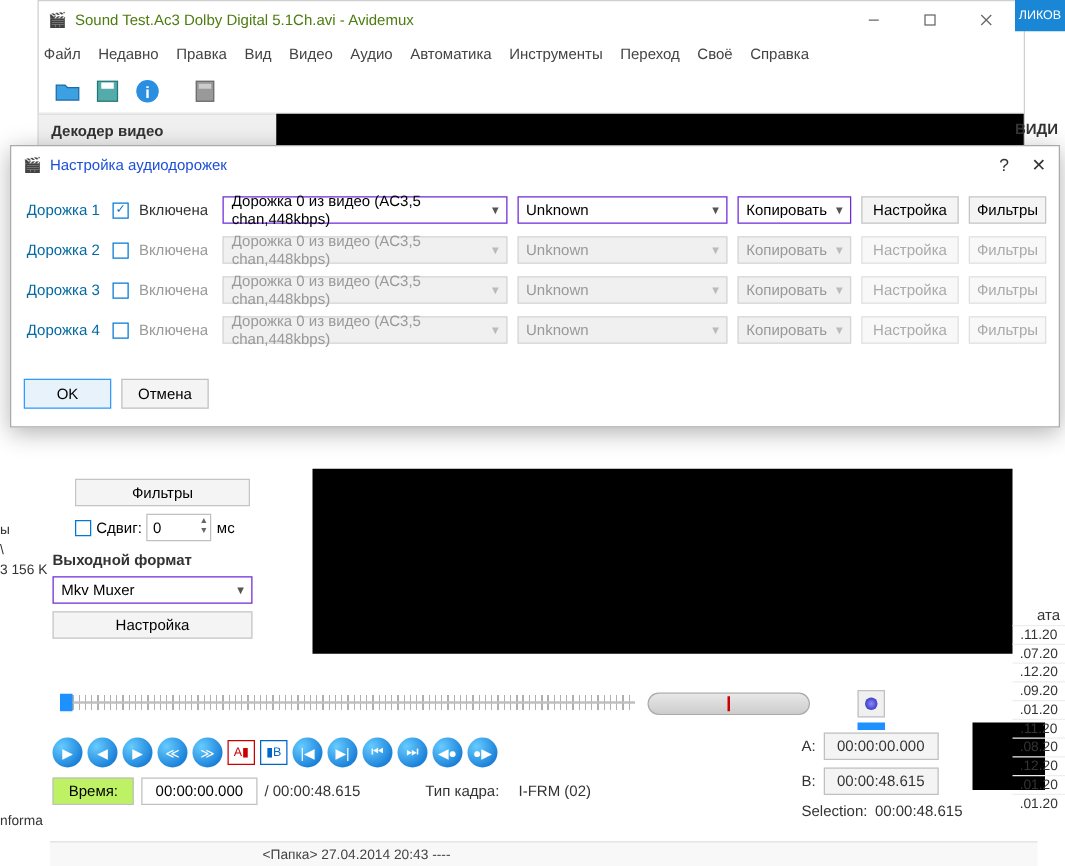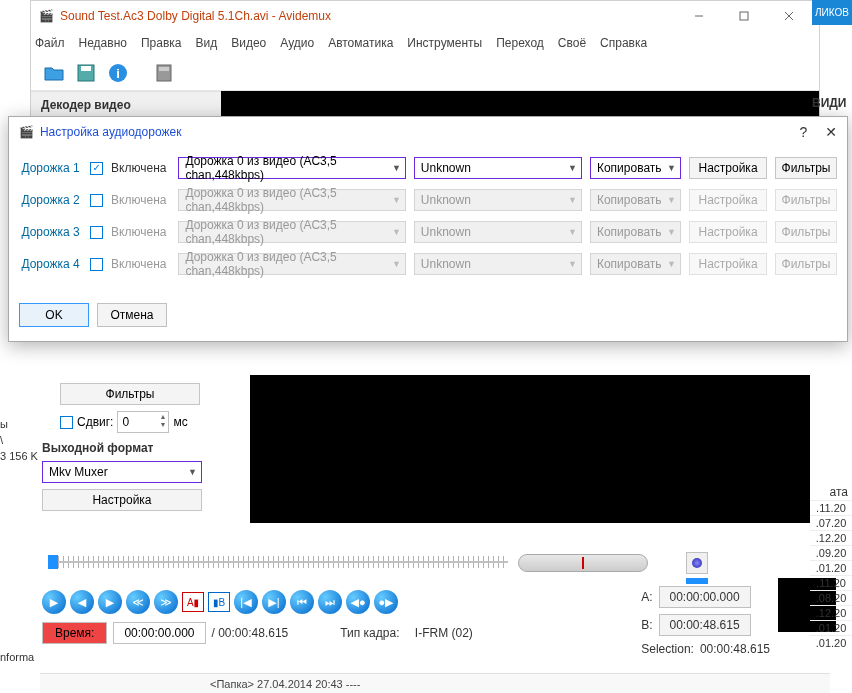--- a/index.html
+++ b/index.html
@@ -1,20 +1,20 @@
 <!DOCTYPE html>
 <html><head>
 <meta charset="utf-8">
 <style>
   * { box-sizing: border-box; font-family: "Segoe UI", Tahoma, sans-serif; }
   body { margin: 0; background: #fff; font-size: 12px; width: 852px; height: 693px; position: relative; overflow: hidden; }
   .main-window { position: absolute; left: 30px; top: 0; width: 790px; background: #fff; border: 1px solid #d0d0d0; }
   .titlebar { display: flex; align-items: center; height: 30px; padding: 0 8px; }
   .title-icon { margin-right: 6px; }
-  .title-text { flex: 1; font-size: 12px; color: #c2410c; }
+  .title-text { flex: 1; font-size: 12px; color: #4d7c0f; }
   .win-btns { display: flex; }
   .win-btn { width: 45px; height: 30px; display: flex; align-items: center; justify-content: center; color: #666; font-size: 11px; }
   .menubar { display: flex; align-items: center; height: 24px; padding: 0 4px; gap: 14px; color: #444; }
   .menubar span { cursor: default; }
   .toolbar { display: flex; align-items: center; height: 36px; padding: 2px 10px; gap: 6px; border-bottom: 1px solid #e8e8e8; }
   .tool-icon { width: 26px; height: 26px; display:flex; align-items:center; justify-content:center; }
   .decoder-row { display:flex; align-items:stretch; }
   .decoder-label { width: 190px; padding: 6px 10px; font-weight: bold; color:#333; background:#f0f0f0; border-top:1px solid #e0e0e0; border-bottom:1px solid #e0e0e0;}
   .preview-black { background:#000; flex:1; height: 26px; }
   
@@ -70,21 +70,21 @@
   .marker-btn { width:22px; height:20px; border:1px solid #c0c0c0; display:flex; align-items:center; justify-content:center; font-size:10px;}
   .marker-a { border-color:#c00; color:#c00;}
   .marker-b { border-color:#06c; color:#06c;}
   
   .ab-panel { position:absolute; right: 50px; top: 40px; font-size:12px; color:#333;}
   .ab-row { display:flex; align-items:center; gap:6px; margin-bottom:6px; }
   .time-box { width:92px; height:22px; border:1px solid #c0c0c0; background:#f4f4f4; display:flex; align-items:center; justify-content:center;}
   .thumb-black { position:absolute; right: -16px; top: 32px; width: 58px; height: 54px; background:#000;}
   
   .time-row { display:flex; align-items:center; gap: 6px; margin-top: 8px;}
-  .time-label-btn { border:1px solid #c0c0c0; background:#ef4444; height:22px; padding:0 12px; display:flex; align-items:center;}
+  .time-label-btn { border:1px solid #c0c0c0; background:#bef264; height:22px; padding:0 12px; display:flex; align-items:center;}
   .time-val { border:1px solid #c0c0c0; height:22px; padding:0 10px; display:flex; align-items:center;}
   .dur, .frame-type { color:#333; }
   
   .status-bar { position:absolute; left:40px; bottom:0; width:790px; height:20px; border-top:1px solid #e0e0e0; background:#f8f8f8; display:flex; align-items:center; padding:0 170px; font-size:11px; color:#444;}
   
   .side-list { position:absolute; right:0; top: 500px; width: 42px; font-size:11px; color:#333;text-align:center;}
   .side-list div { padding:1px 3px; border-top:1px solid #eee;}
   .side-head { position:absolute; right: 4px; top: 485px; font-weight:normal; font-size:12px; color:#333;}
   .side-top { position:absolute; right:0; top:0; width:40px; height:25px; background:#1a87d6; color:#fff; font-size:10px; display:flex; align-items:center; justify-content:center;}
   .side-vid { position:absolute; right:0; top:96px; width:40px; font-weight:bold; color:#333; font-size:12px;}

